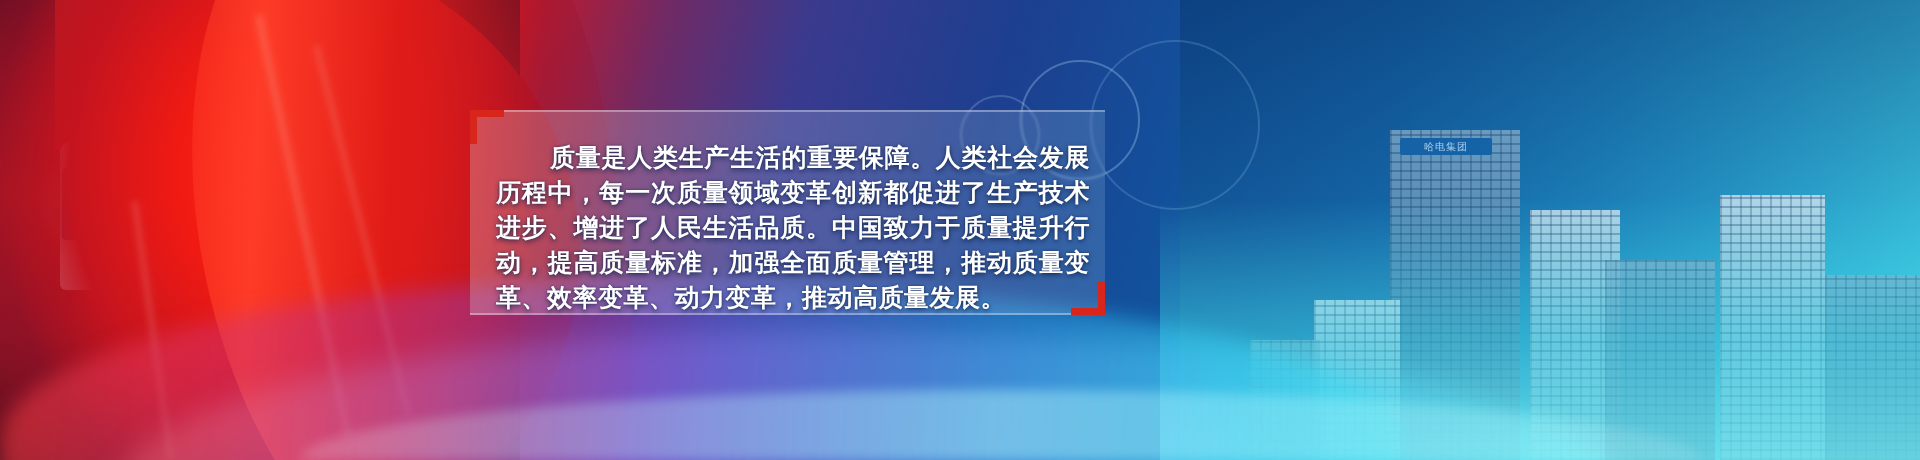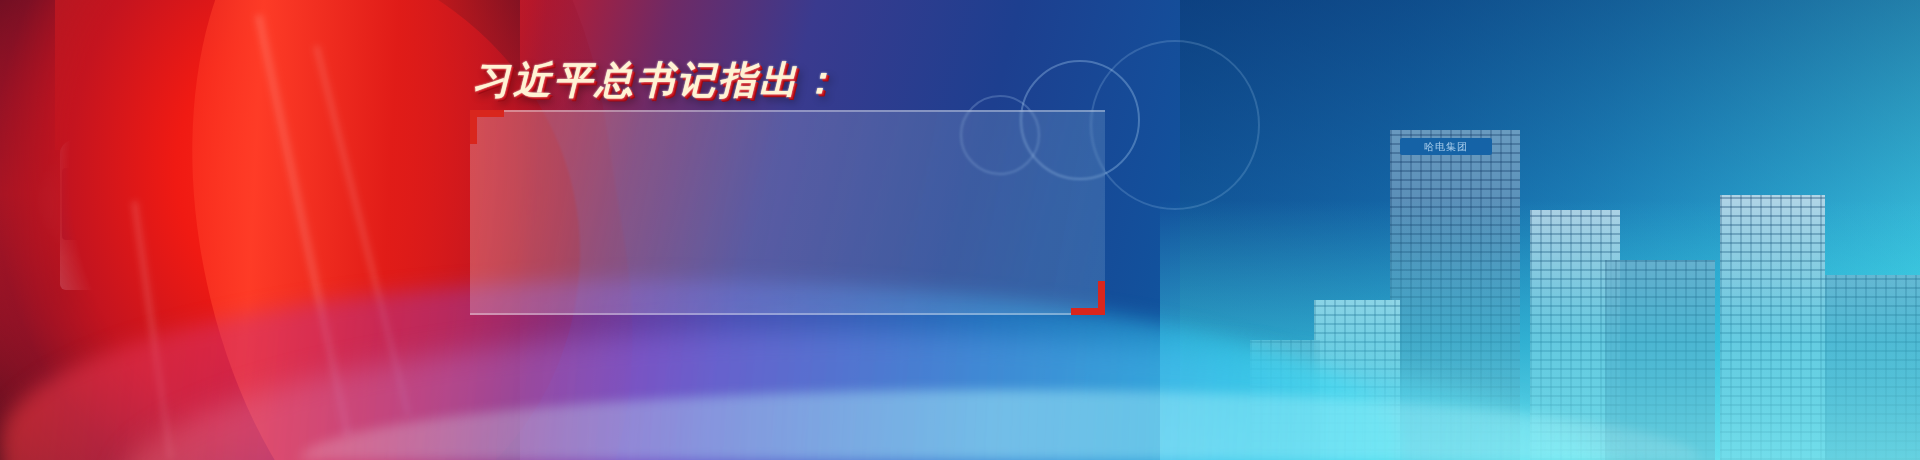--- a/index.html
+++ b/index.html
@@ -260,15 +260,15 @@
   <div class="ribbon"></div>
   <div class="ribbon2"></div>
   <div class="ribbon3"></div>
 
   <div class="quote-box"></div>
   <div class="edge-top"></div>
   <div class="edge-bottom"></div>
   <div class="corner tl"></div>
   <div class="corner br"></div>
 
-  <div class="headline">习近平总书记指出：</div>
+  <div class="quote-text">质量是人类生产生活的重要保障。人类社会发展历程中，每一次质量领域变革创新都促进了生产技术进步、增进了人民生活品质。中国致力于质量提升行动，提高质量标准，加强全面质量管理，推动质量变革、效率变革、动力变革，推动高质量发展。</div>
 
 </div>
 
 </body></html>

